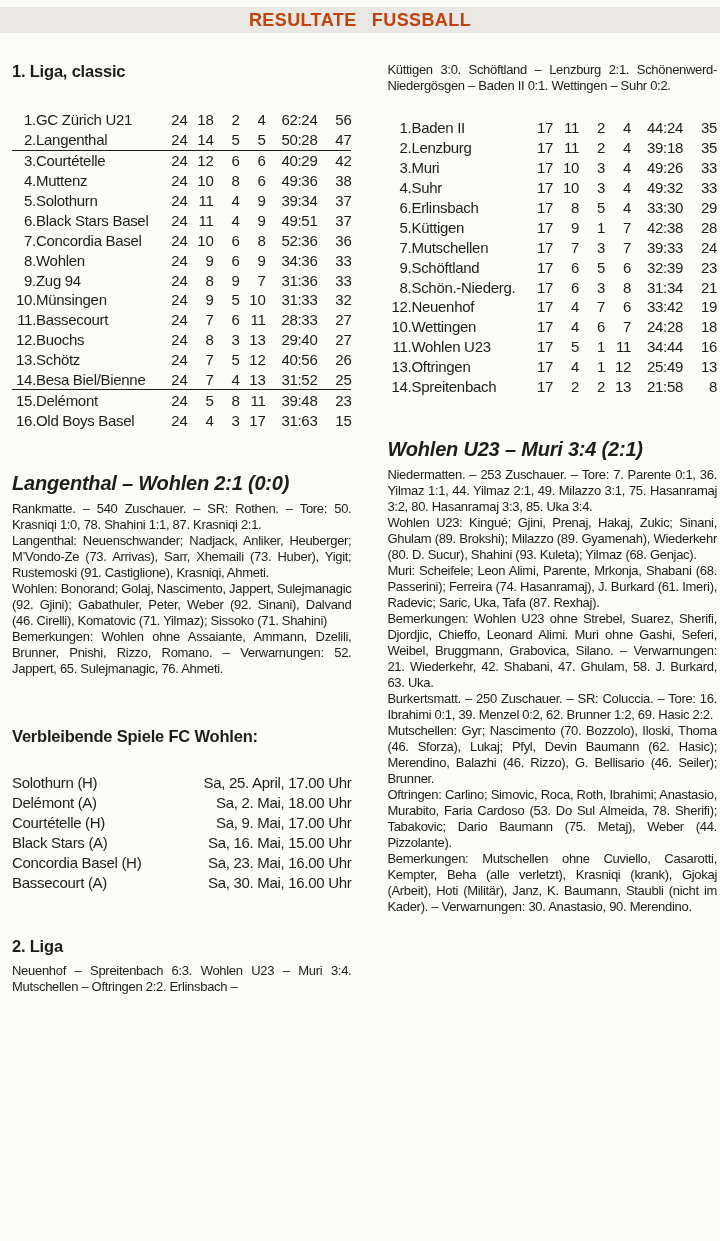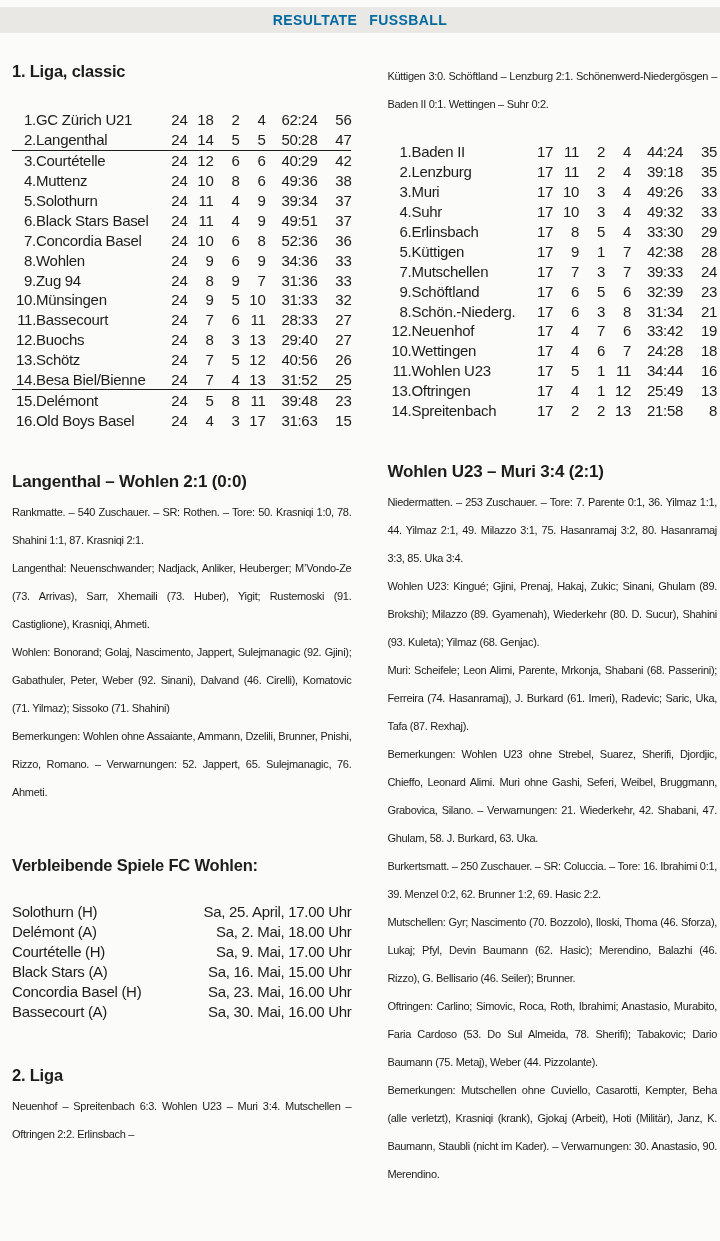--- a/index.html
+++ b/index.html
@@ -15,43 +15,43 @@
   }
   .masthead {
     margin: 7px 0 0 0;
     height: 26px;
     background: #e9e8e5;
     display: flex;
     align-items: center;
     justify-content: center;
   }
   .masthead-title {
-    font-size: 14px;
+    font-size: 18px;
     font-weight: 700;
     letter-spacing: 0.4px;
     word-spacing: 0.55em;
-    color: #0369a1;
+    color: #c2410c;
   }
   .columns {
     display: flex;
     padding: 29px 3px 0 12px;
   }
   .col { box-sizing: border-box; }
   .col-left  { width: 344px; }
   .col-right { width: 334px; margin-left: 36px; }
 
   .section-heading {
     font-size: 16.5px;
     font-weight: 700;
     letter-spacing: -0.2px;
     margin: 0 0 7px 0;
   }
   .body-text {
-    font-size: 11px;
-    line-height: 28px;
+    font-size: 13px;
+    line-height: 16px;
     text-align: justify;
     hyphens: auto;
     margin: 0;
   }
   .body-text + .body-text { margin-top: 0; }
 
   table.league-table {
     border-collapse: collapse;
     width: 100%;
     margin: 29px 0 0 0;
@@ -67,24 +67,25 @@
   td.team  { padding-left: 9px; text-align: left; }
   td.num-sp { width: 30px; text-align: right; }
   td.num-s  { width: 26px; text-align: right; }
   td.num-u  { width: 26px; text-align: right; }
   td.num-n  { width: 26px; text-align: right; }
   td.goals  { width: 52px; text-align: right; }
   td.pts    { width: 34px; text-align: right; }
   tr.sep-after td { border-bottom: 1.4px solid #1d1d1b; }
 
   .match-heading {
-    font-size: 17px;
+    font-size: 20px;
     font-weight: 700;
     letter-spacing: -0.2px;
     margin: 42px 0 6px 0;
+    font-style: italic;
   }
   .report p { margin: 0; }
 
   .fixtures-heading { margin-top: 50px; }
   .fixtures { margin-top: 27px; }
   .fixture-row {
     display: flex;
     justify-content: space-between;
     font-size: 15px;
     line-height: 20px;

